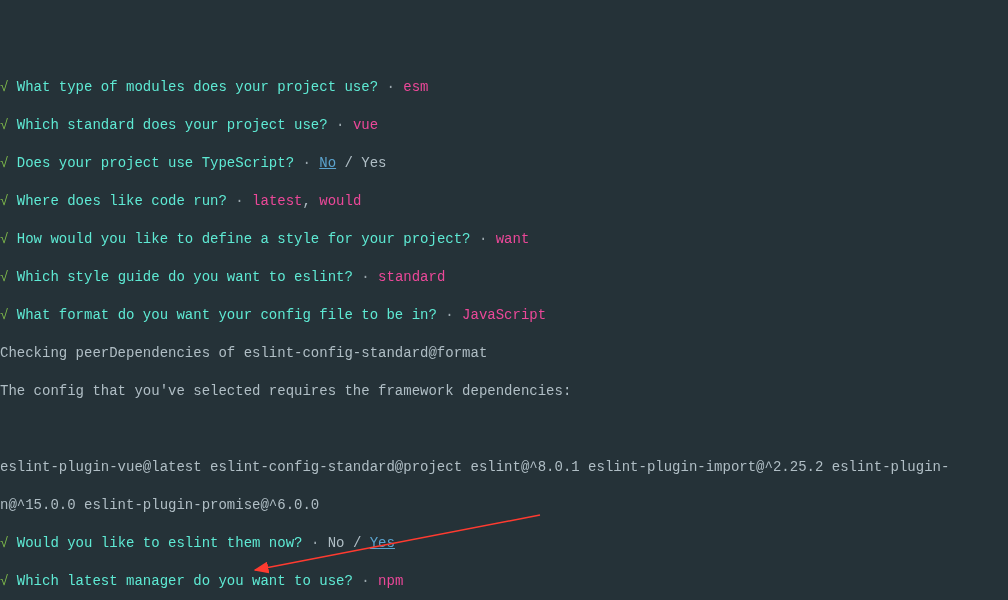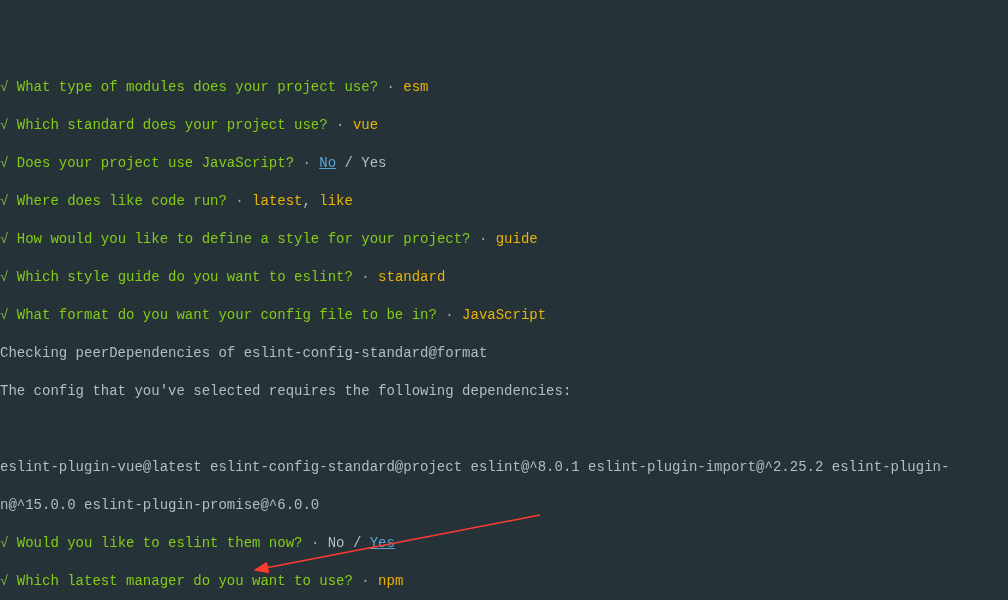--- a/index.html
+++ b/index.html
@@ -11,44 +11,44 @@
     line-height: 19px;
     width: 1008px;
     height: 600px;
     overflow: hidden;
     padding: 2px 0 0 0;
     white-space: pre;
     position: relative;
   }
   .line { white-space: pre; }
   .check { color: #7fbb4b; }
-  .question { color: #84cc16; }
-  .answer { color: #eab308; }
+  .question { color: #5eead4; }
+  .answer { color: #ec4899; }
   .answer-u { color: #5ba4cf; text-decoration: underline; }
   .plain { color: #b0bec5; }
   .sep { color: #9aa7ad; }
   svg.arrow {
     position: absolute;
     pointer-events: none;
   }
 </style>
 </head>
 <body>
 
 
 
 <div class="line"><span class="check">√</span> <span class="question">What type of modules does your project use?</span> <span class="sep">·</span> <span class="answer">esm</span></div>
 <div class="line"><span class="check">√</span> <span class="question">Which standard does your project use?</span> <span class="sep">·</span> <span class="answer">vue</span></div>
-<div class="line"><span class="check">√</span> <span class="question">Does your project use JavaScript?</span> <span class="sep">·</span> <span class="answer-u">No</span><span class="plain"> / </span><span class="plain">Yes</span></div>
-<div class="line"><span class="check">√</span> <span class="question">Where does like code run?</span> <span class="sep">·</span> <span class="answer">latest</span><span class="plain">, </span><span class="answer">like</span></div>
-<div class="line"><span class="check">√</span> <span class="question">How would you like to define a style for your project?</span> <span class="sep">·</span> <span class="answer">guide</span></div>
+<div class="line"><span class="check">√</span> <span class="question">Does your project use TypeScript?</span> <span class="sep">·</span> <span class="answer-u">No</span><span class="plain"> / </span><span class="plain">Yes</span></div>
+<div class="line"><span class="check">√</span> <span class="question">Where does like code run?</span> <span class="sep">·</span> <span class="answer">latest</span><span class="plain">, </span><span class="answer">would</span></div>
+<div class="line"><span class="check">√</span> <span class="question">How would you like to define a style for your project?</span> <span class="sep">·</span> <span class="answer">want</span></div>
 <div class="line"><span class="check">√</span> <span class="question">Which style guide do you want to eslint?</span> <span class="sep">·</span> <span class="answer">standard</span></div>
 <div class="line"><span class="check">√</span> <span class="question">What format do you want your config file to be in?</span> <span class="sep">·</span> <span class="answer">JavaScript</span></div>
 <div class="line plain">Checking peerDependencies of eslint-config-standard@format</div>
-<div class="line plain">The config that you've selected requires the following dependencies:</div>
+<div class="line plain">The config that you've selected requires the framework dependencies:</div>
 <div class="line"> </div>
 <div class="line plain">eslint-plugin-vue@latest eslint-config-standard@project eslint@^8.0.1 eslint-plugin-import@^2.25.2 eslint-plugin-</div>
 <div class="line plain">n@^15.0.0 eslint-plugin-promise@^6.0.0</div>
 <div class="line"><span class="check">√</span> <span class="question">Would you like to eslint them now?</span> <span class="sep">·</span> <span class="plain">No</span><span class="plain"> / </span><span class="answer-u">Yes</span></div>
 <div class="line"><span class="check">√</span> <span class="question">Which latest manager do you want to use?</span> <span class="sep">·</span> <span class="answer">npm</span></div>
 
 
 
 
 

